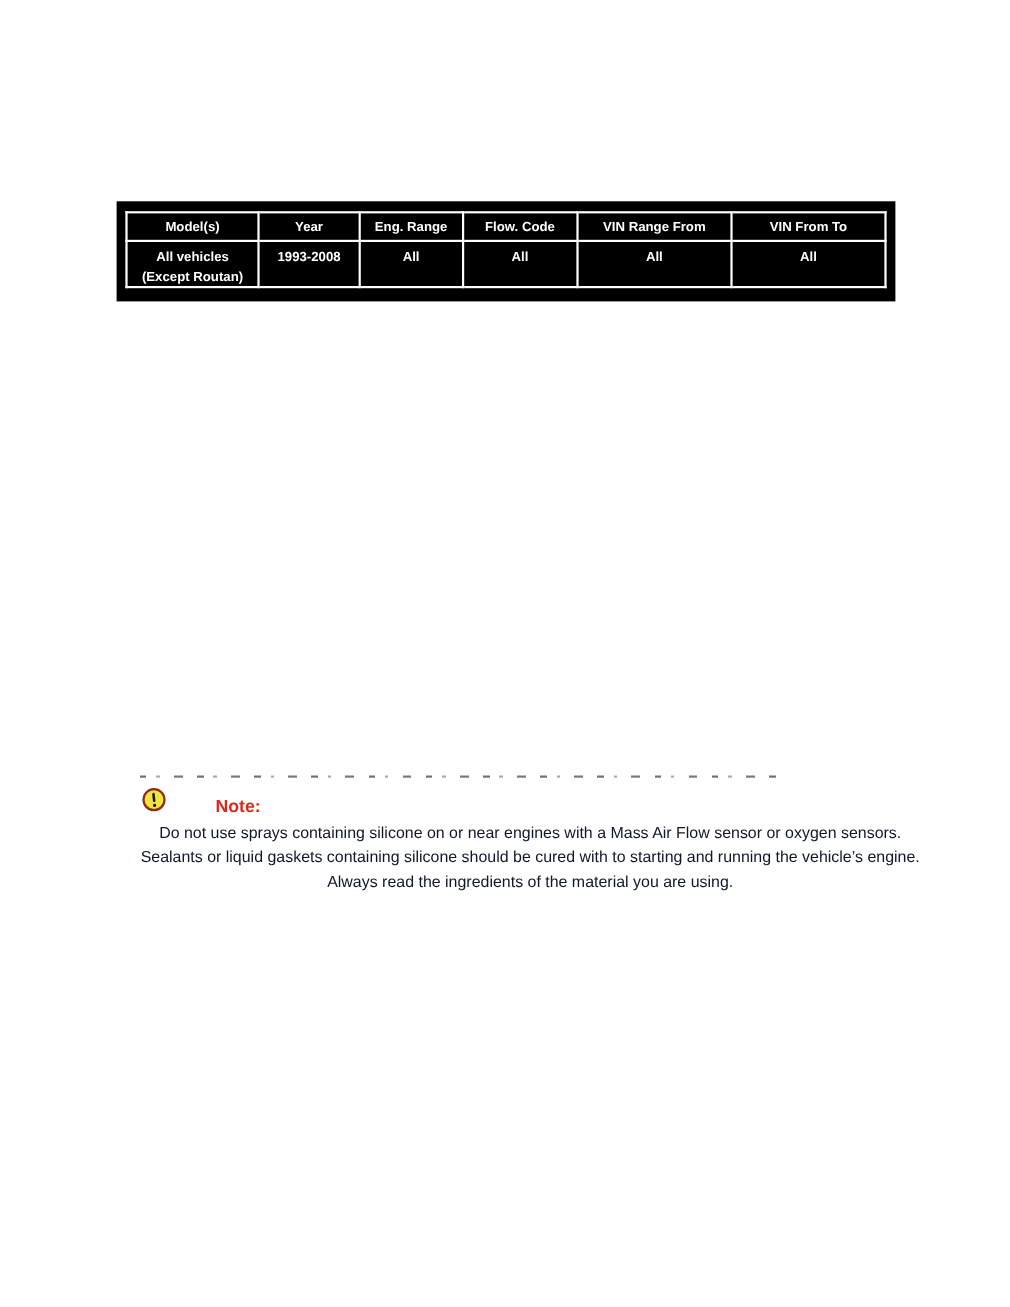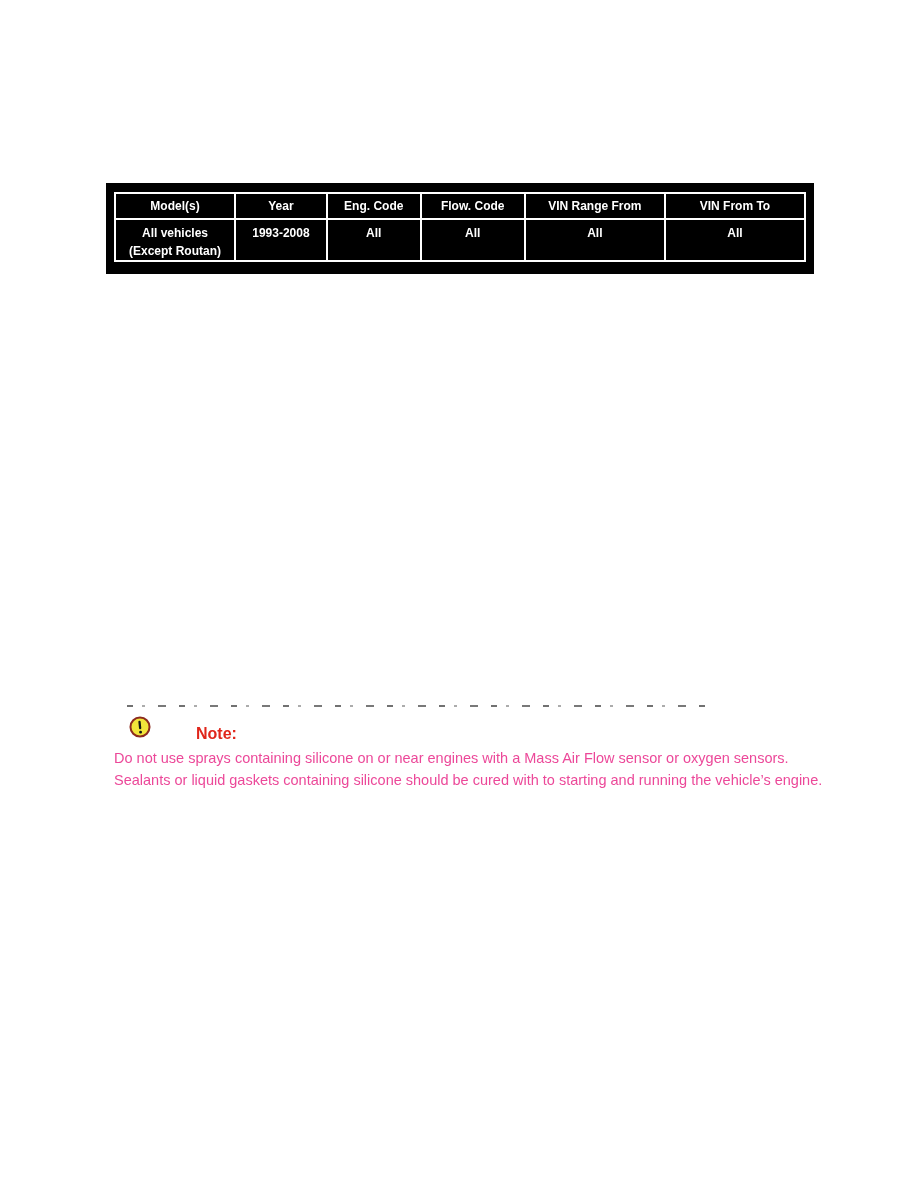--- a/index.html
+++ b/index.html
@@ -88,24 +88,25 @@
     position: absolute;
     left: 157px;
     top: 725px;
     font-size: 16px;
     font-weight: bold;
     color: #e0261b;
     margin-left: 39px;
   }
   .note-text {
     position: absolute;
-    left: 114px;
+    left: 127px;
     top: 747px;
     width: 710px;
-    color: #ec4899;
+    color: #0f172a;
+    text-align: center;
   }
   .note-text p {
     margin: 0;
     font-size: 14.5px;
     line-height: 22px;
     font-weight: normal;
   }
 </style>
 </head>
 <body>
@@ -117,21 +118,21 @@
       <col style="width:13.3%">
       <col style="width:13.6%">
       <col style="width:15.1%">
       <col style="width:20.3%">
       <col style="width:20.3%">
     </colgroup>
     <thead>
       <tr>
         <th>Model(s)</th>
         <th>Year</th>
-        <th>Eng. Code</th>
+        <th>Eng. Range</th>
         <th>Flow. Code</th>
         <th>VIN Range From</th>
         <th>VIN From To</th>
       </tr>
     </thead>
     <tbody>
       <tr>
         <td>All vehicles
 (Except Routan)</td>
         <td>1993-2008</td>
@@ -151,13 +152,14 @@
   <g transform="rotate(-6 12 12)">
     <rect x="10.8" y="5.2" width="2.5" height="9.2" rx="1.2" fill="#141414"></rect>
     <circle cx="12" cy="17.6" r="1.6" fill="#141414"></circle>
   </g>
 </svg>
 <div class="note-label">Note:</div>
 
 <div class="note-text">
   <p>Do not use sprays containing silicone on or near engines with a Mass Air Flow sensor or oxygen sensors.</p>
   <p>Sealants or liquid gaskets containing silicone should be cured with to starting and running the vehicle’s engine.</p>
+  <p>Always read the ingredients of the material you are using.</p>
 </div>
 
 </body></html>

